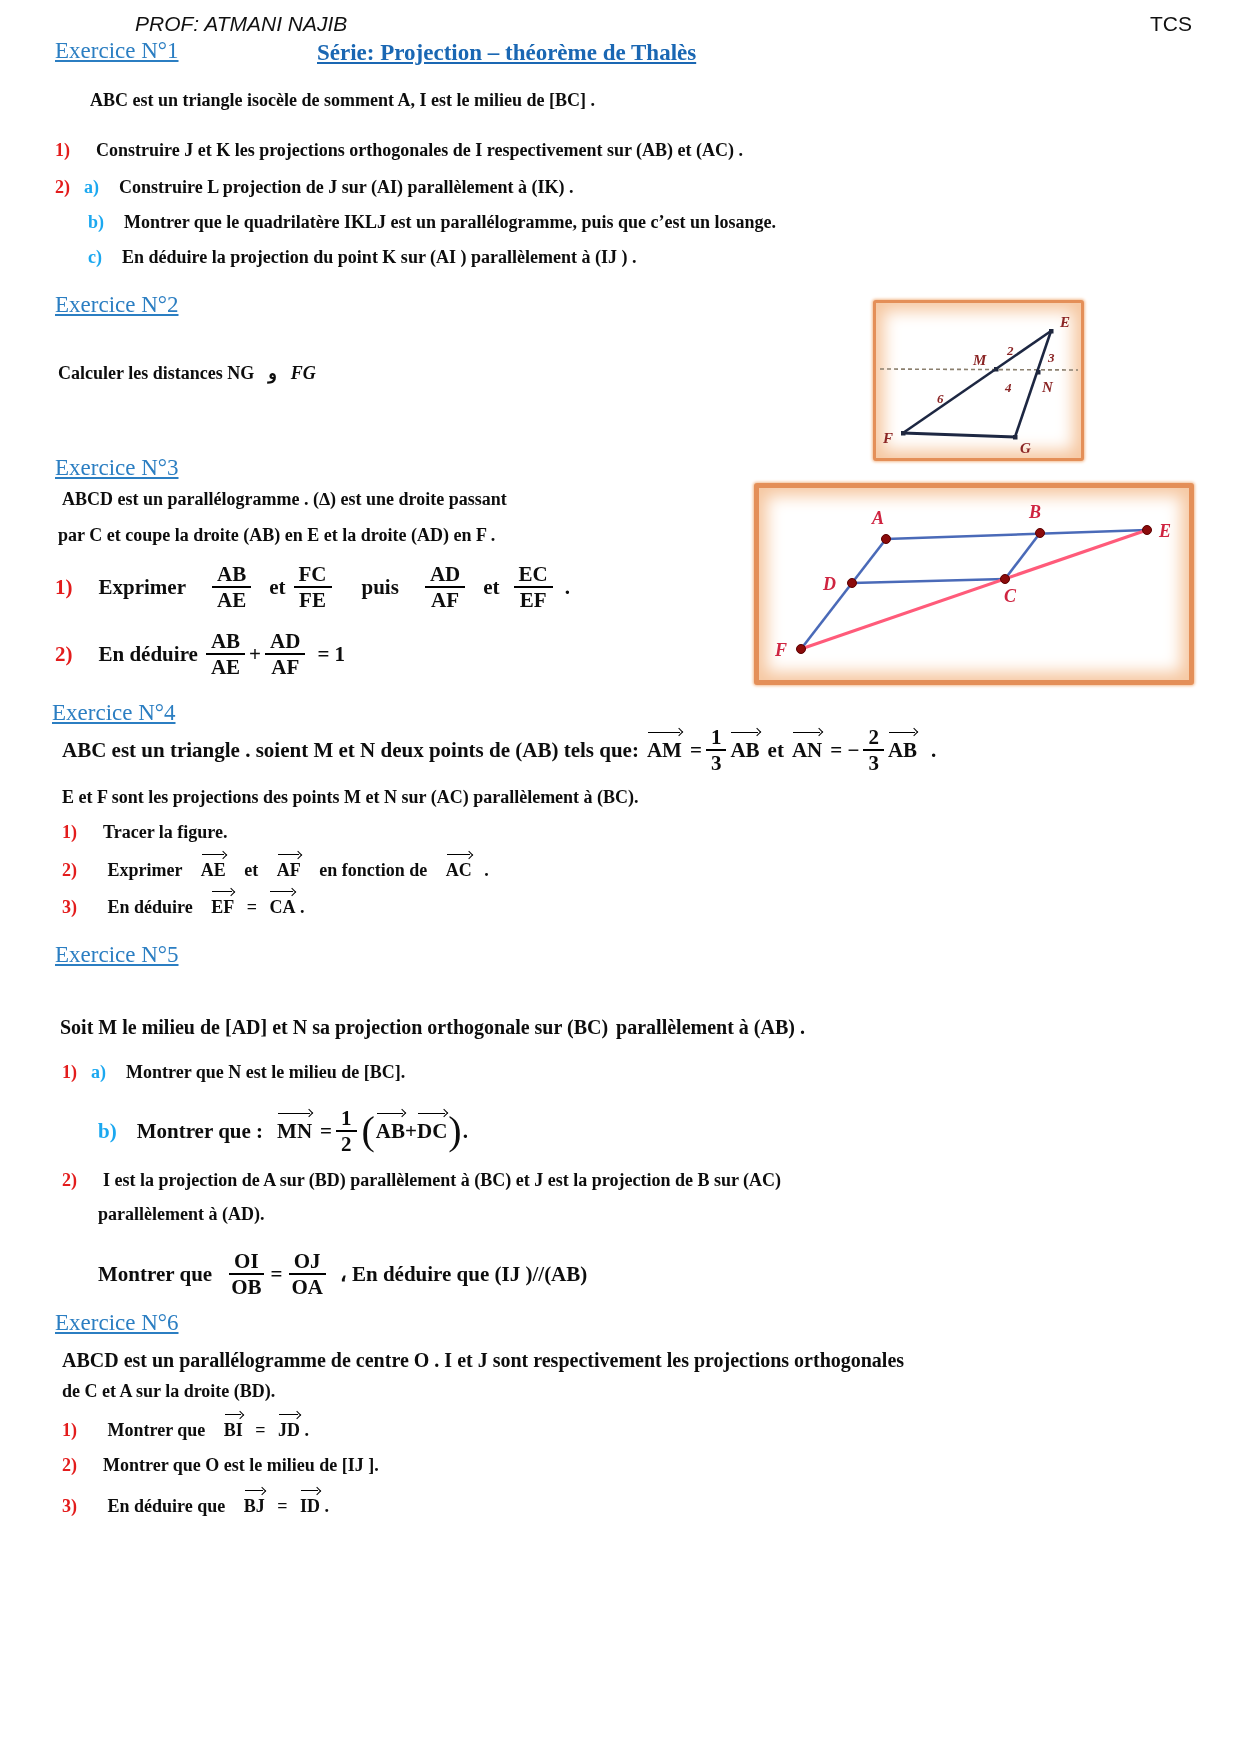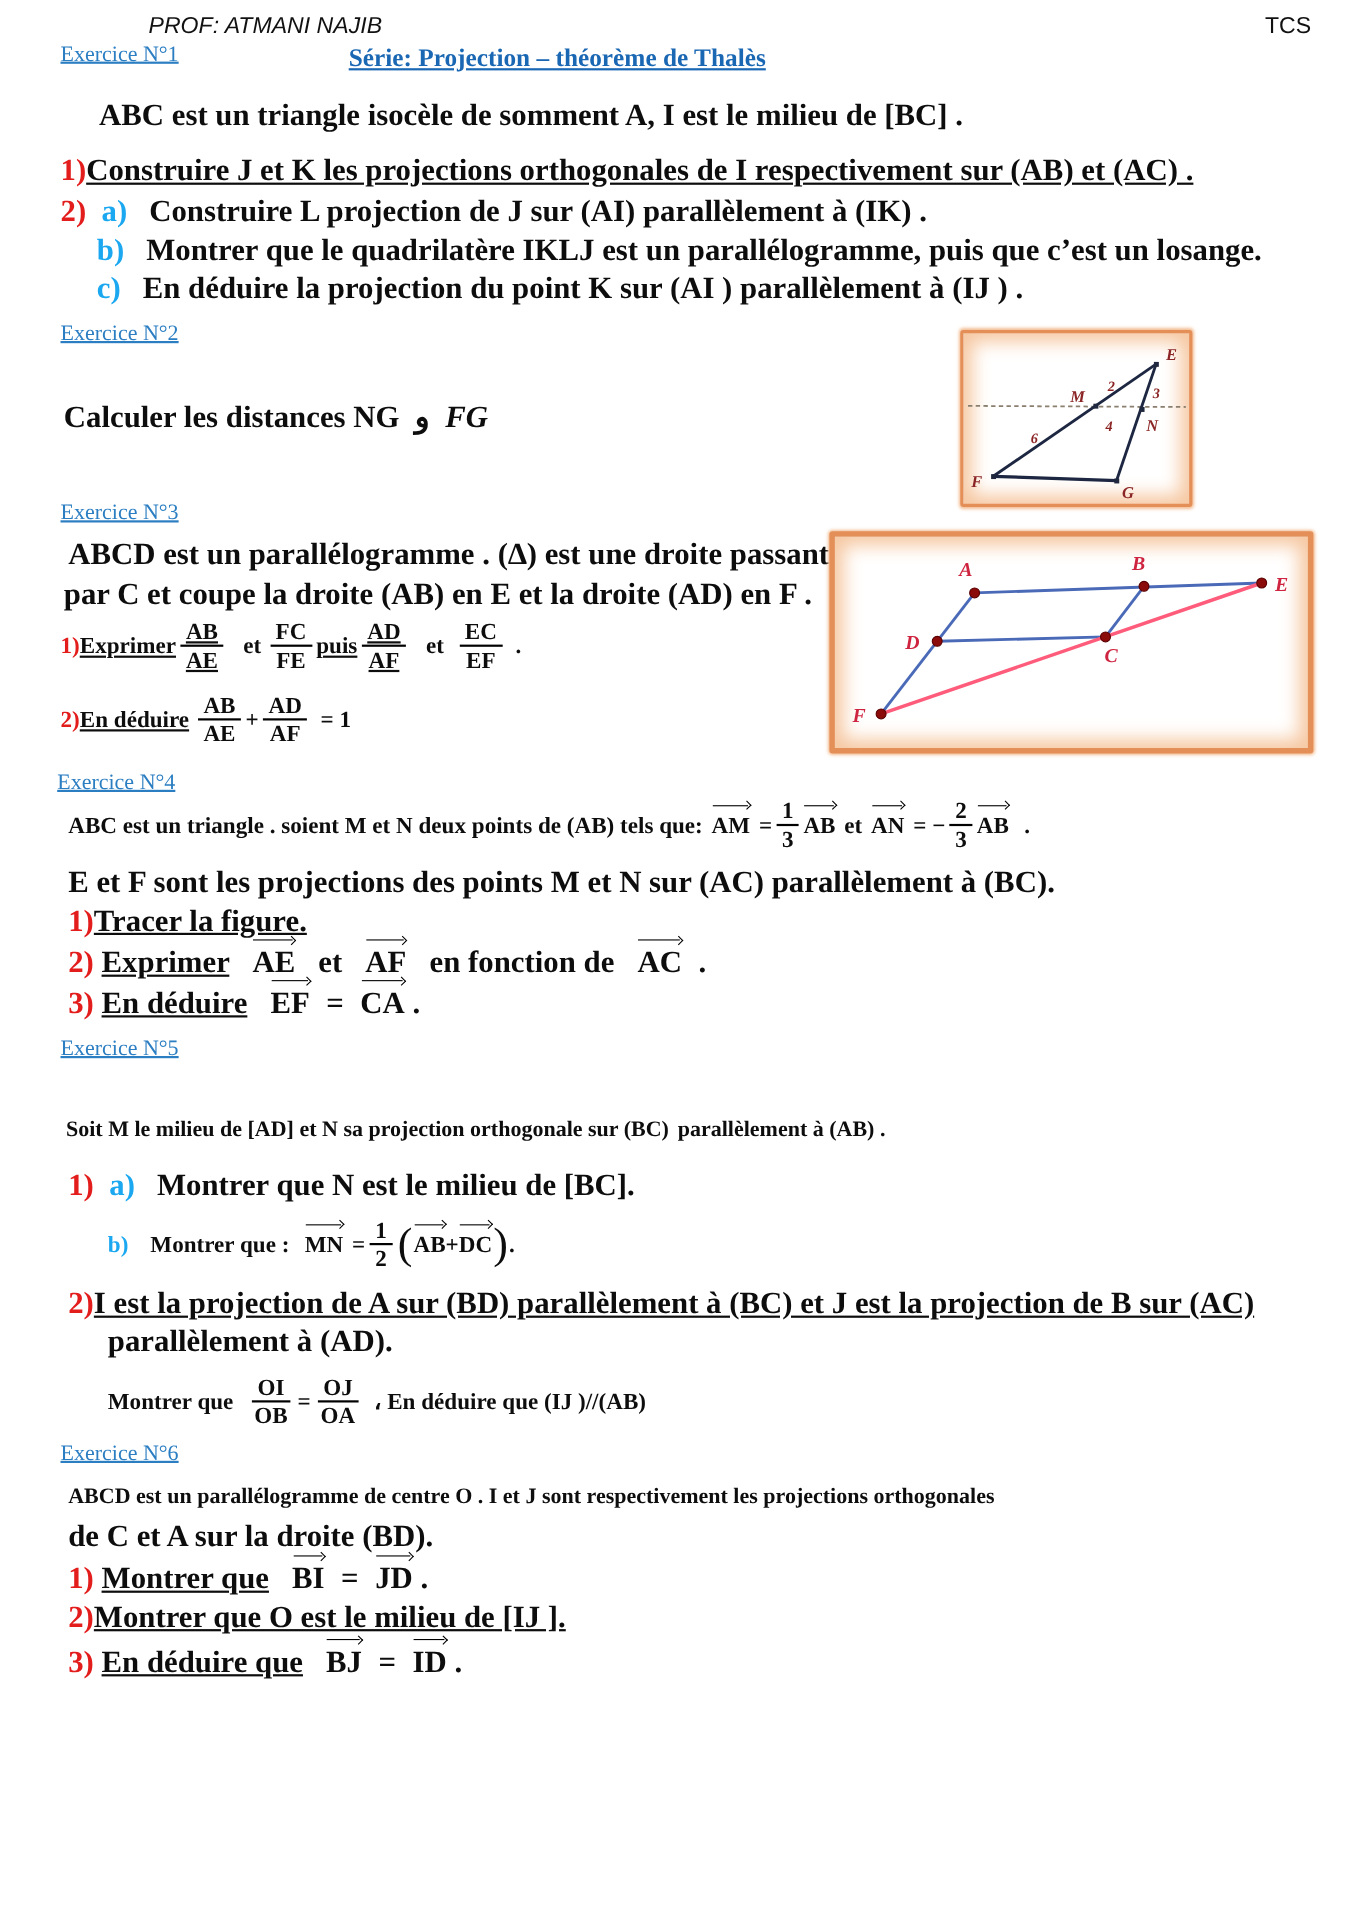--- a/index.html
+++ b/index.html
@@ -1,42 +1,42 @@
 <!DOCTYPE html>
 <html><head>
 <meta charset="utf-8">
 <style>
   html,body{margin:0;padding:0;background:#ffffff;}
   #page{position:relative;width:1240px;height:1754px;background:#ffffff;overflow:hidden;
         font-family:"Liberation Serif",serif;}
   .hdr{position:absolute;font-family:"Liberation Sans",sans-serif;font-size:21px;color:#111;
        font-stretch:condensed;white-space:nowrap;}
-  .heading{position:absolute;font-size:20px;color:#2b7ec2;text-decoration:underline;
+  .heading{position:absolute;font-size:23px;color:#2b7ec2;text-decoration:underline;
            white-space:nowrap;}
   .title{position:absolute;font-size:23px;font-weight:bold;color:#1a67b3;
          text-decoration:underline;white-space:nowrap;margin-left:15px;}
-  .line{position:absolute;font-size:28px;font-weight:bold;color:#0d0d0d;white-space:nowrap;}
+  .line{position:absolute;font-size:18px;font-weight:bold;color:#0d0d0d;white-space:nowrap;}
   .small{font-size:20px;}
   .mathline{position:absolute;display:flex;align-items:center;font-size:21px;font-weight:bold;
             color:#0d0d0d;white-space:nowrap;}
   .qnum{color:#e31c1c;font-weight:bold;display:inline-block;}
   .letter{color:#1ba8f0;font-weight:bold;display:inline-block;}
   .frac{display:inline-flex;flex-direction:column;align-items:center;vertical-align:middle;
         line-height:1.15;margin:0 4px;}
   .fr-n{padding:0 5px;border-bottom:2px solid #000;}
   .fr-d{padding:0 5px;}
   .vec{position:relative;display:inline-block;font-weight:bold;}
   .vec::before{content:"";position:absolute;top:-6px;left:1px;right:2px;border-top:1.7px solid #000;}
   .vec::after{content:"";position:absolute;top:-8.4px;right:0;width:5px;height:5px;
               border-top:1.7px solid #000;border-right:1.7px solid #000;transform:rotate(45deg);}
   .bigp{font-size:40px;font-weight:normal;line-height:0;margin:0 1px;}
   .fig{position:absolute;background:#fff;border:3px solid #e48f58;border-radius:3px;
        box-shadow:inset 0 0 16px 8px #f6c8a2, 0 0 3px 1px #f3bd92;}
   .fig svg text{font-family:"Liberation Serif",serif;font-style:italic;font-weight:bold;}
-  .gap8{margin-left:8px;} .gap14{margin-left:14px;} .gap20{margin-left:20px;} .gap26{text-decoration:underline;}
+  .gap8{margin-left:8px;} .gap14{margin-left:14px;} .gap20{margin-left:20px;} .gap26{margin-left:26px;}
 </style>
 </head>
 <body>
 
 <div id="page">
 
   <div class="hdr" style="left:135px;top:12px;font-style:italic;">PROF: ATMANI NAJIB</div>
   <div class="hdr" style="left:1150px;top:12px;">TCS</div>
 
   <div class="heading" style="left:55px;top:38px;">Exercice N°1</div>

